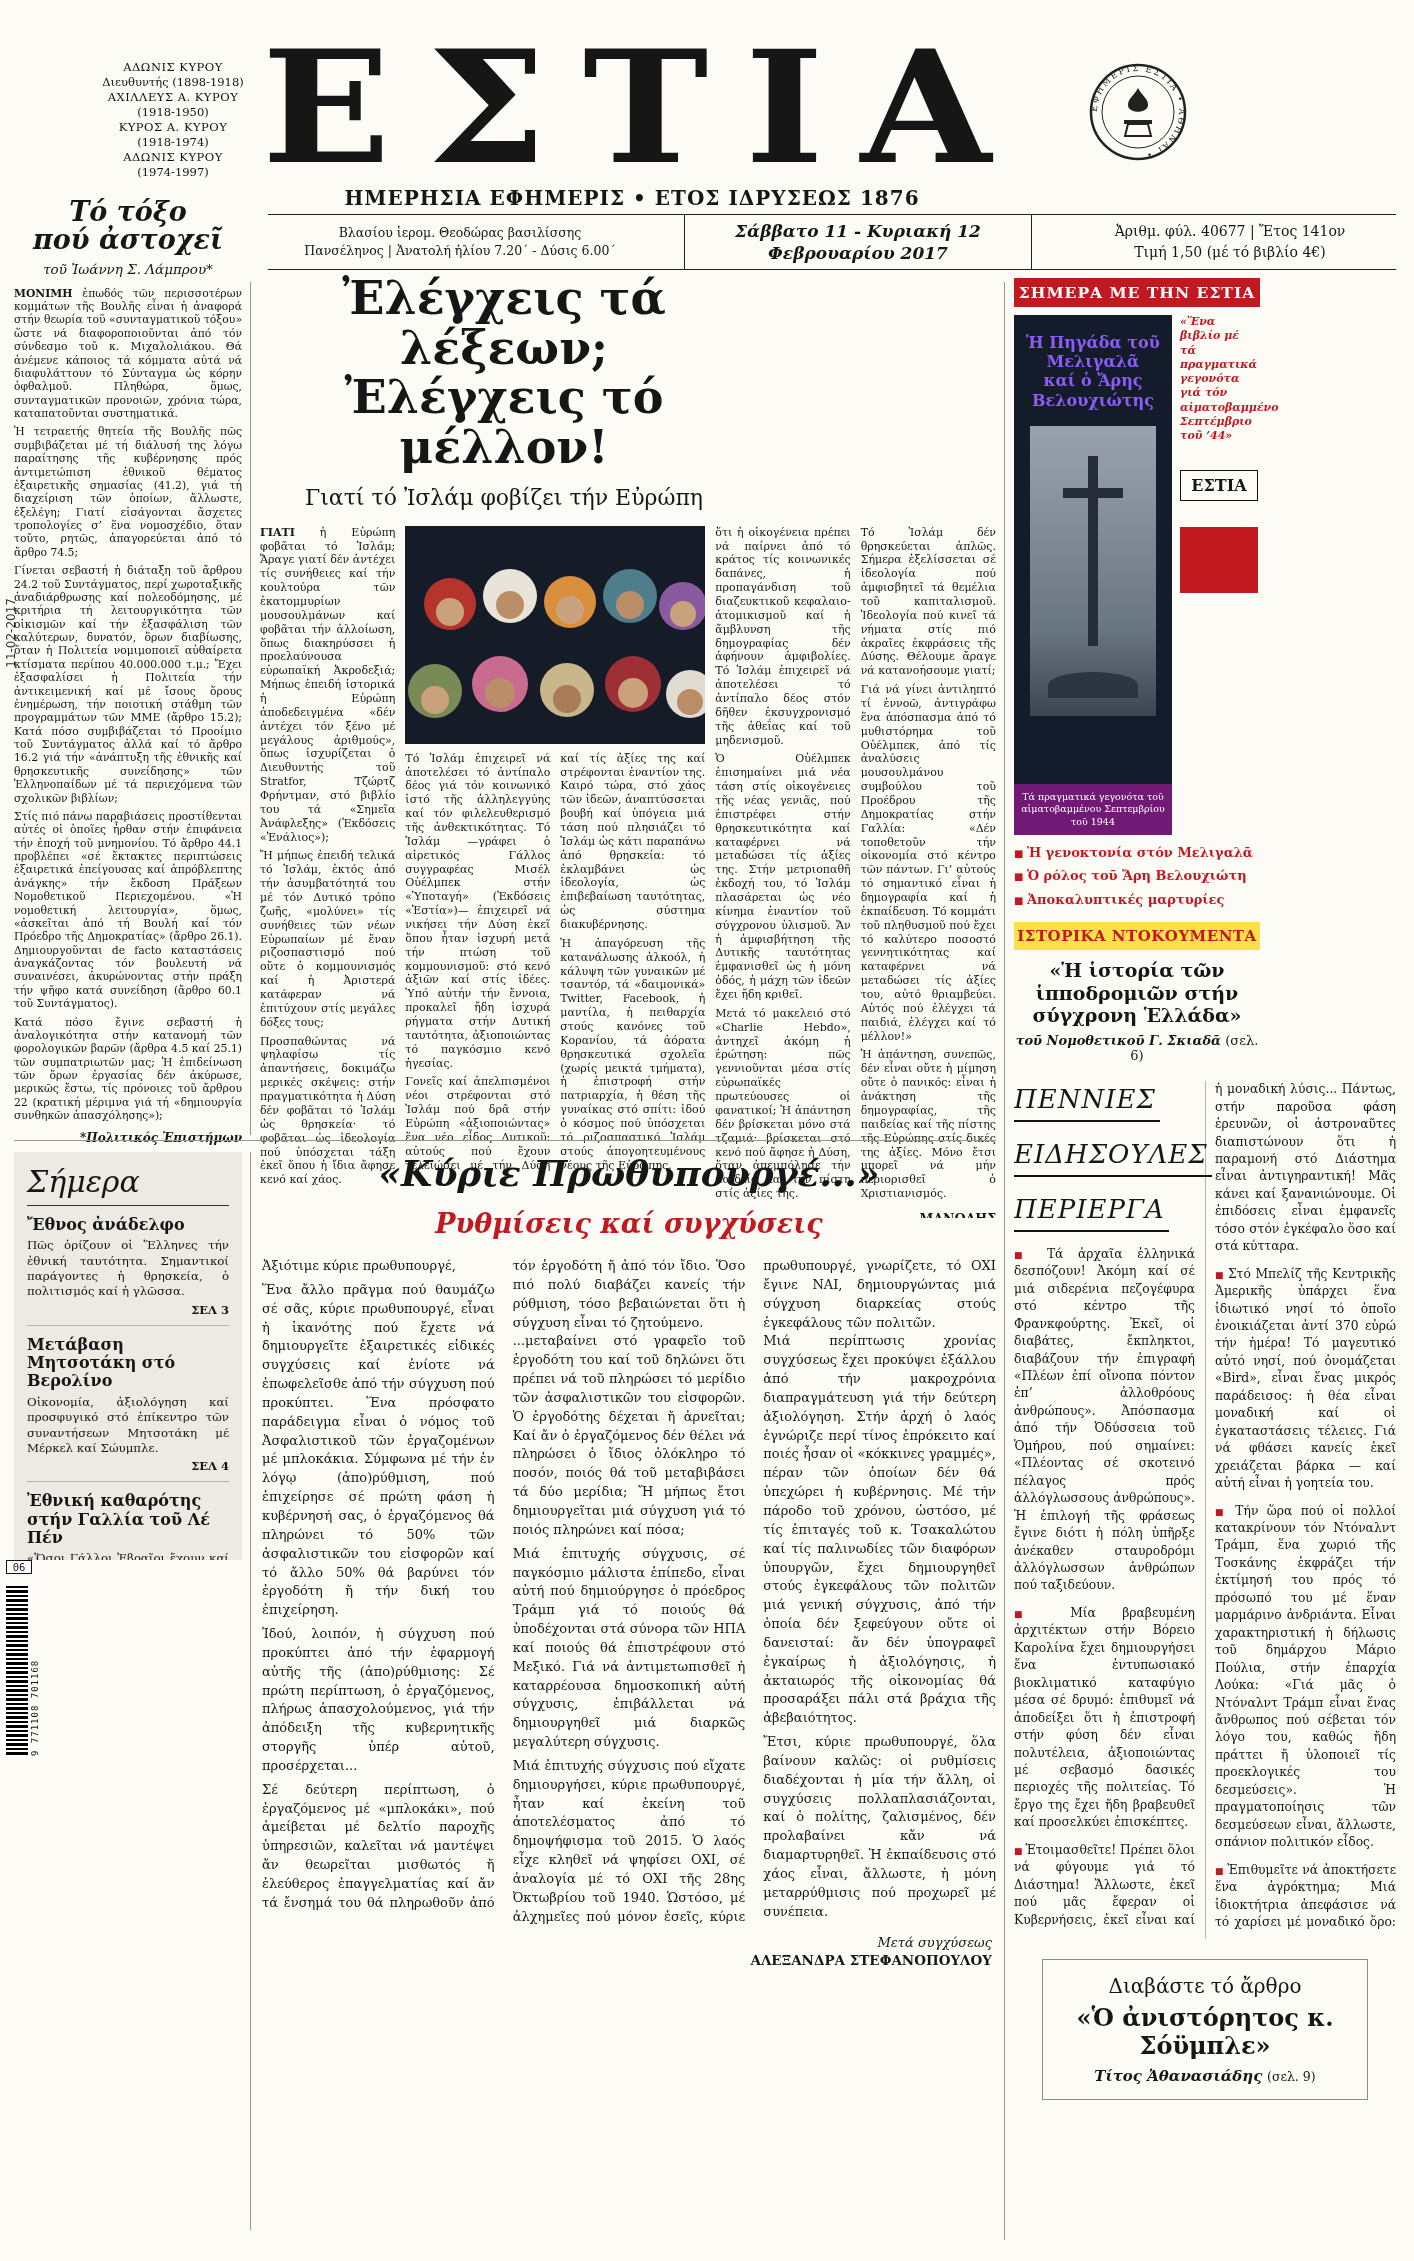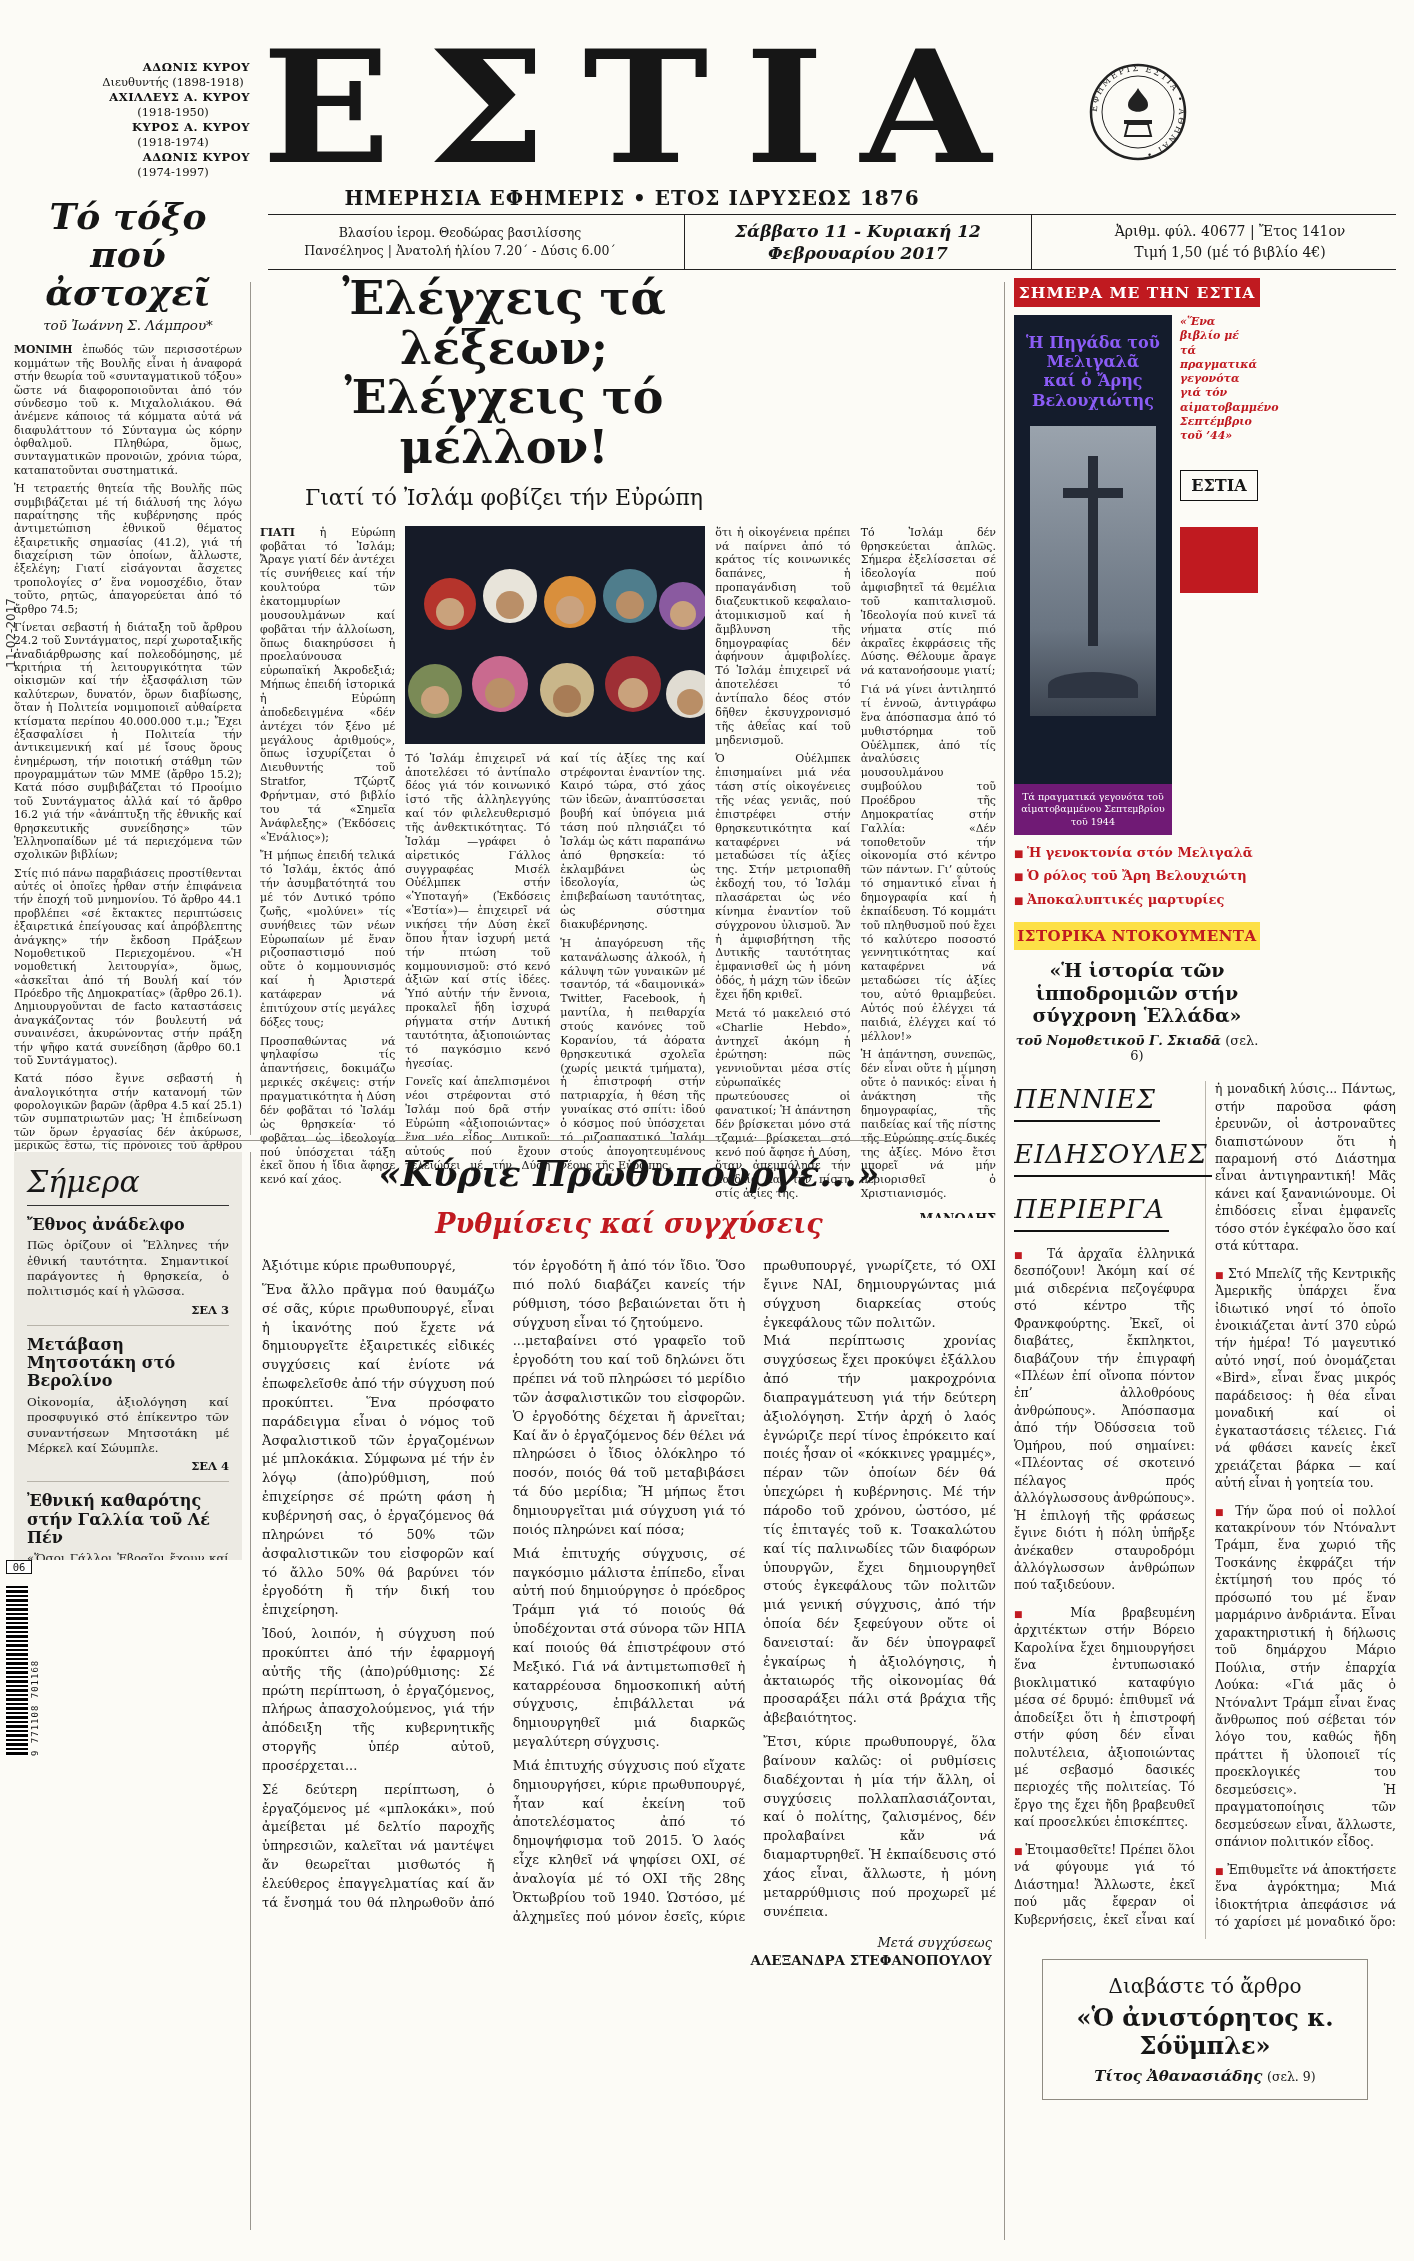--- a/index.html
+++ b/index.html
@@ -1,36 +1,36 @@
 <!DOCTYPE html>
 <html lang="el"><head>
 <meta charset="utf-8">
 <style>
   html,body{margin:0;padding:0;background:#8a8a8a;}
   .page{position:relative;width:1414px;height:2261px;margin:0 auto;background:#fcfbf6;
         font-family:"DejaVu Serif",serif;color:#161616;overflow:hidden;}
   .abs{position:absolute;}
   
   .directors{font-size:11.5px;line-height:1.3;text-align:center;color:#111;}
-  .directors .dname{font-weight:bold;letter-spacing:.5px;text-align:right;}
+  .directors .dname{font-weight:normal;letter-spacing:.5px;}
   .logo{font-size:156px;font-weight:bold;line-height:1;letter-spacing:34px;white-space:nowrap;
         transform:scaleX(1.08);transform-origin:left center;}
   .tagline{font-size:20px;font-weight:bold;text-align:center;letter-spacing:1px;}
   .infobar{display:flex;border-top:1.5px solid #222;border-bottom:1.5px solid #222;align-items:stretch;}
   .infobar .cell{padding:5px 8px;display:flex;flex-direction:column;justify-content:center;text-align:center;}
   .cell1{width:368px;font-size:12.5px;line-height:1.45;}
   .cell2{width:330px;border-left:1px solid #222;border-right:1px solid #222;
          font-weight:bold;font-style:italic;font-size:17px;line-height:1.3;}
   .cell3{flex:1;font-size:14px;line-height:1.5;}
   .seal-wrap svg{display:block;}
   
   .vrule{width:1px;background:#9a968e;}
   .hrule{height:1px;background:#9a968e;}
   
-  .op-title{font-size:36px;font-weight:bold;font-style:italic;text-align:center;line-height:1.05;}
+  .op-title{font-size:27px;font-weight:bold;font-style:italic;text-align:center;line-height:1.05;}
   .op-author{font-size:13.5px;font-style:italic;text-align:center;margin-top:6px;}
   .op-body{margin-top:10px;height:838px;overflow:hidden;font-size:10.8px;line-height:1.24;text-align:justify;}
   .op-sig{margin-top:6px;text-align:right;font-style:italic;font-weight:bold;font-size:12px;}
   .bp{margin:0 0 5px 0;}
   .opener{font-weight:bold;}
   
   .lead-head{padding-right:248px;text-align:center;}
   .lead-h1{font-size:46px;font-weight:bold;line-height:1.08;}
   .lead-sub{font-size:22px;margin-top:12px;}
   .lead-body{margin-top:16px;display:flex;gap:10px;height:692px;overflow:hidden;

